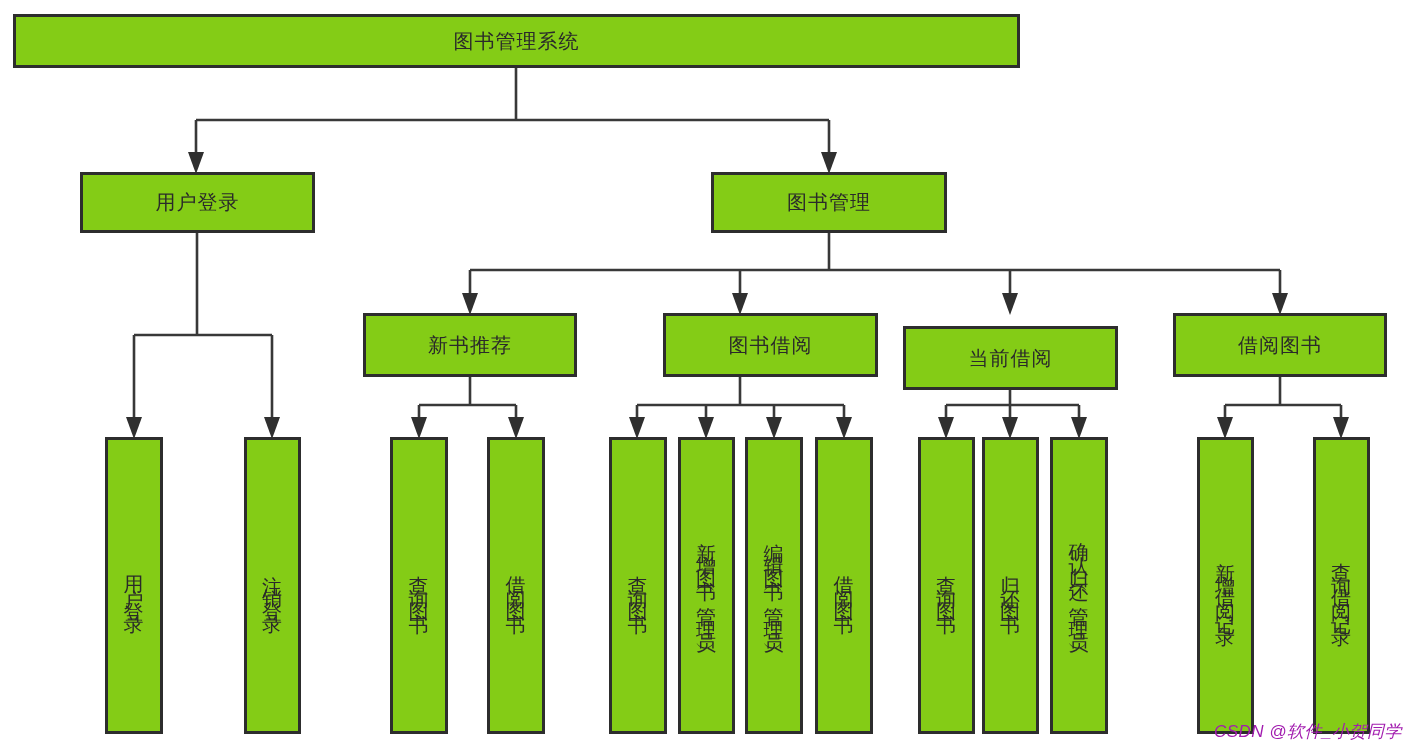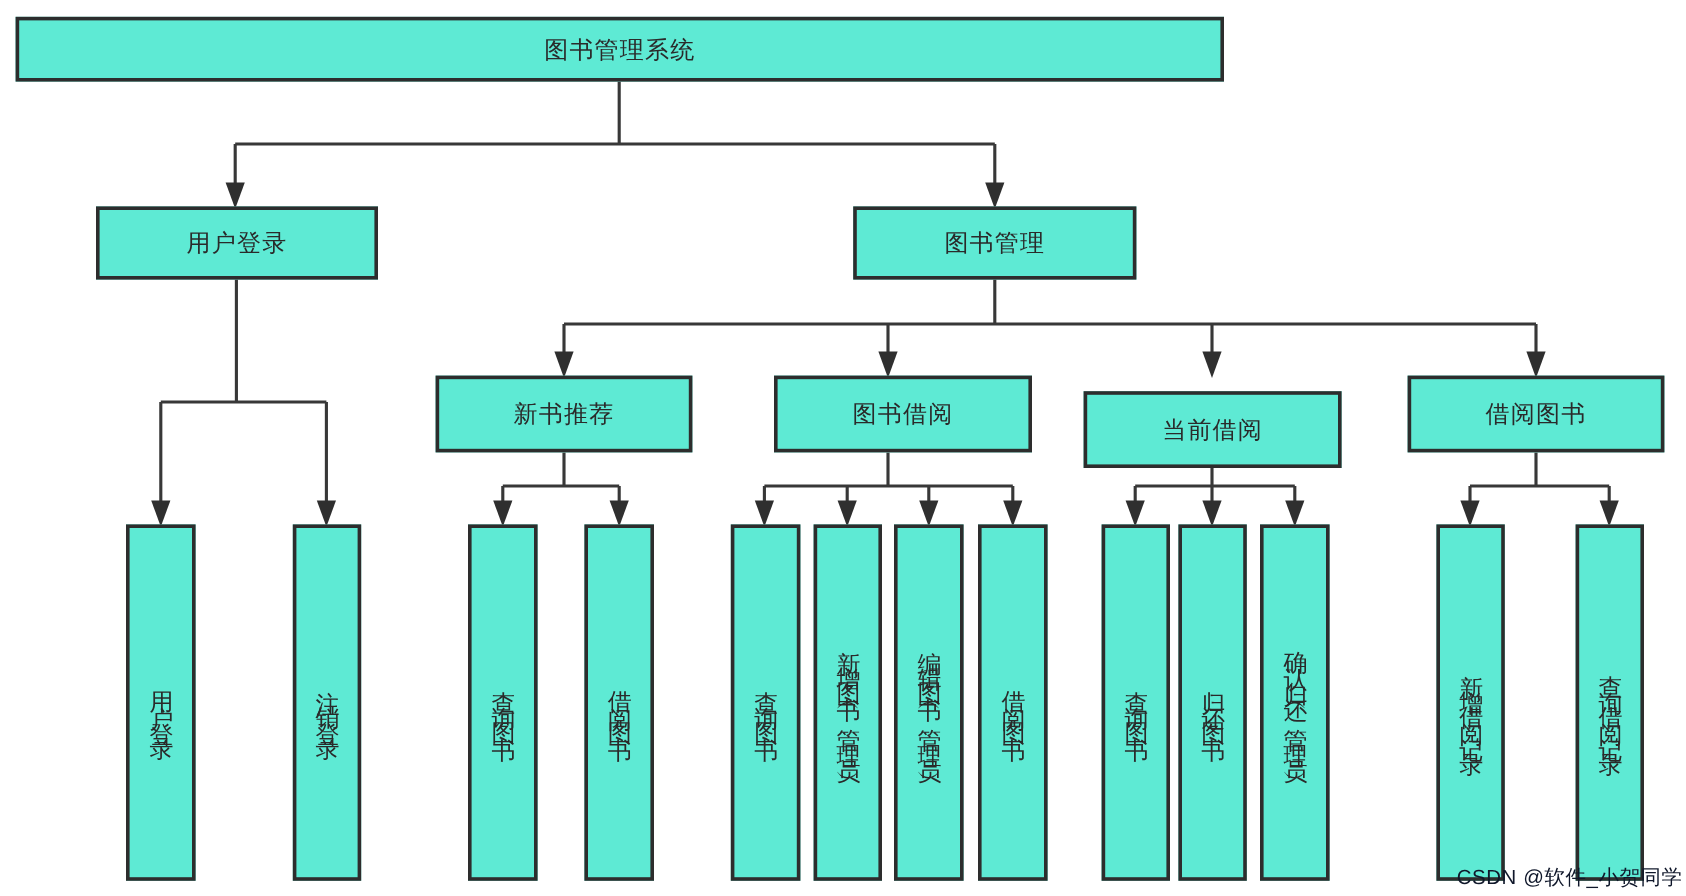--- a/index.html
+++ b/index.html
@@ -8,43 +8,44 @@
     width:1405px; height:747px;
     background:#ffffff;
     font-family:"Liberation Sans","DejaVu Sans",sans-serif;
     overflow:hidden;
   }
   svg.wires { position:absolute; left:0; top:0; z-index:1; }
   .wire { fill:none; stroke:#383838; stroke-width:2.6; }
   .arrow { fill:#2f2f2f; stroke:none; }
   .box {
     position:absolute;
-    background:#5eead4;
+    background:#84cc16;
     border:3px solid #2d2d2d;
     box-sizing:border-box;
     display:flex; align-items:center; justify-content:center;
     z-index:2;
     color:#2a2a2a;
   }
   .box.h span { font-size:20px; letter-spacing:1px; white-space:nowrap; }
   .box.v span {
     writing-mode:vertical-rl;
     text-orientation:mixed;
     font-size:20px;
     line-height:1;
     letter-spacing:13px;
   }
   .watermark {
     position:absolute;
     right:3px; bottom:4px;
-    color:#0f172a;
+    color:#a21caf;
     font-size:17px;
     letter-spacing:0.5px;
     z-index:5;
     white-space:nowrap;
+    font-style:italic;
   }
 </style>
 </head>
 <body>
 
 <div class="canvas">
 
   <svg class="wires" width="1405" height="747" viewBox="0 0 1405 747">
 
     <path class="wire" d="M516 68 V120 M196 120 H829 M196 120 V156 M829 120 V156"></path>
@@ -91,21 +92,21 @@
   <div class="box h" style="left:80px;top:172px;width:235px;height:61px">
     <span>用户登录</span>
   </div>
   <div class="box h" style="left:363px;top:313px;width:214px;height:64px">
     <span>新书推荐</span>
   </div>
 
   <div class="box h" style="left:711px;top:172px;width:236px;height:61px">
     <span>图书管理</span>
   </div>
-  <div class="box h" style="left:645px;top:313px;width:215px;height:64px">
+  <div class="box h" style="left:663px;top:313px;width:215px;height:64px">
     <span>图书借阅</span>
   </div>
   <div class="box h" style="left:903px;top:326px;width:215px;height:64px">
     <span>当前借阅</span>
   </div>
   <div class="box h" style="left:1173px;top:313px;width:214px;height:64px">
     <span>借阅图书</span>
   </div>
 
   <div class="box v" style="left:105px;top:437px;width:58px;height:297px">

